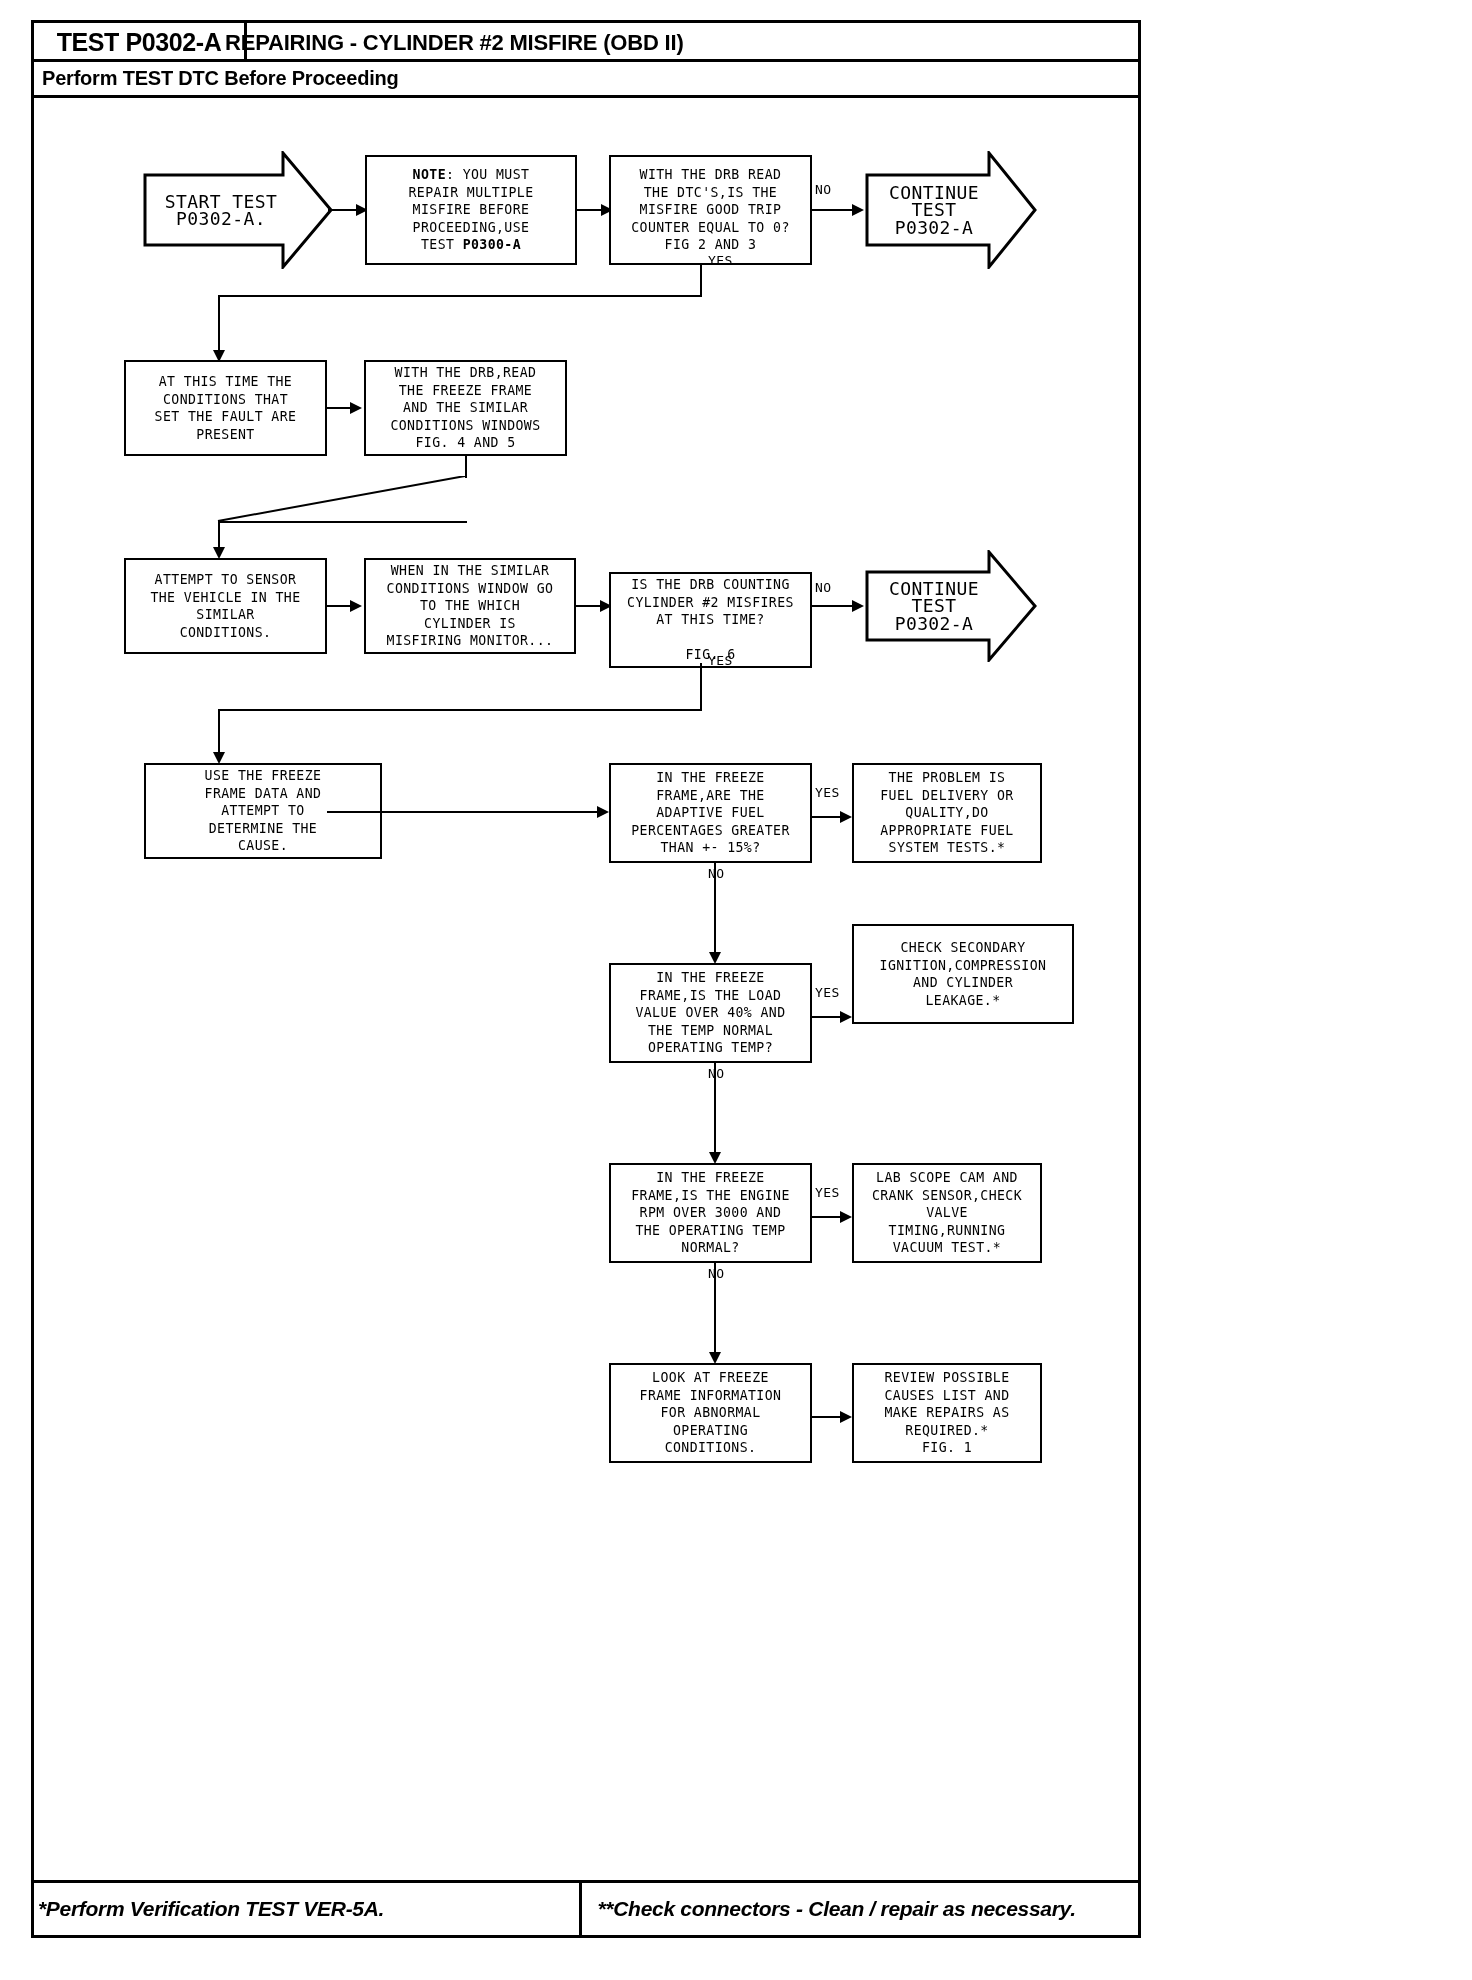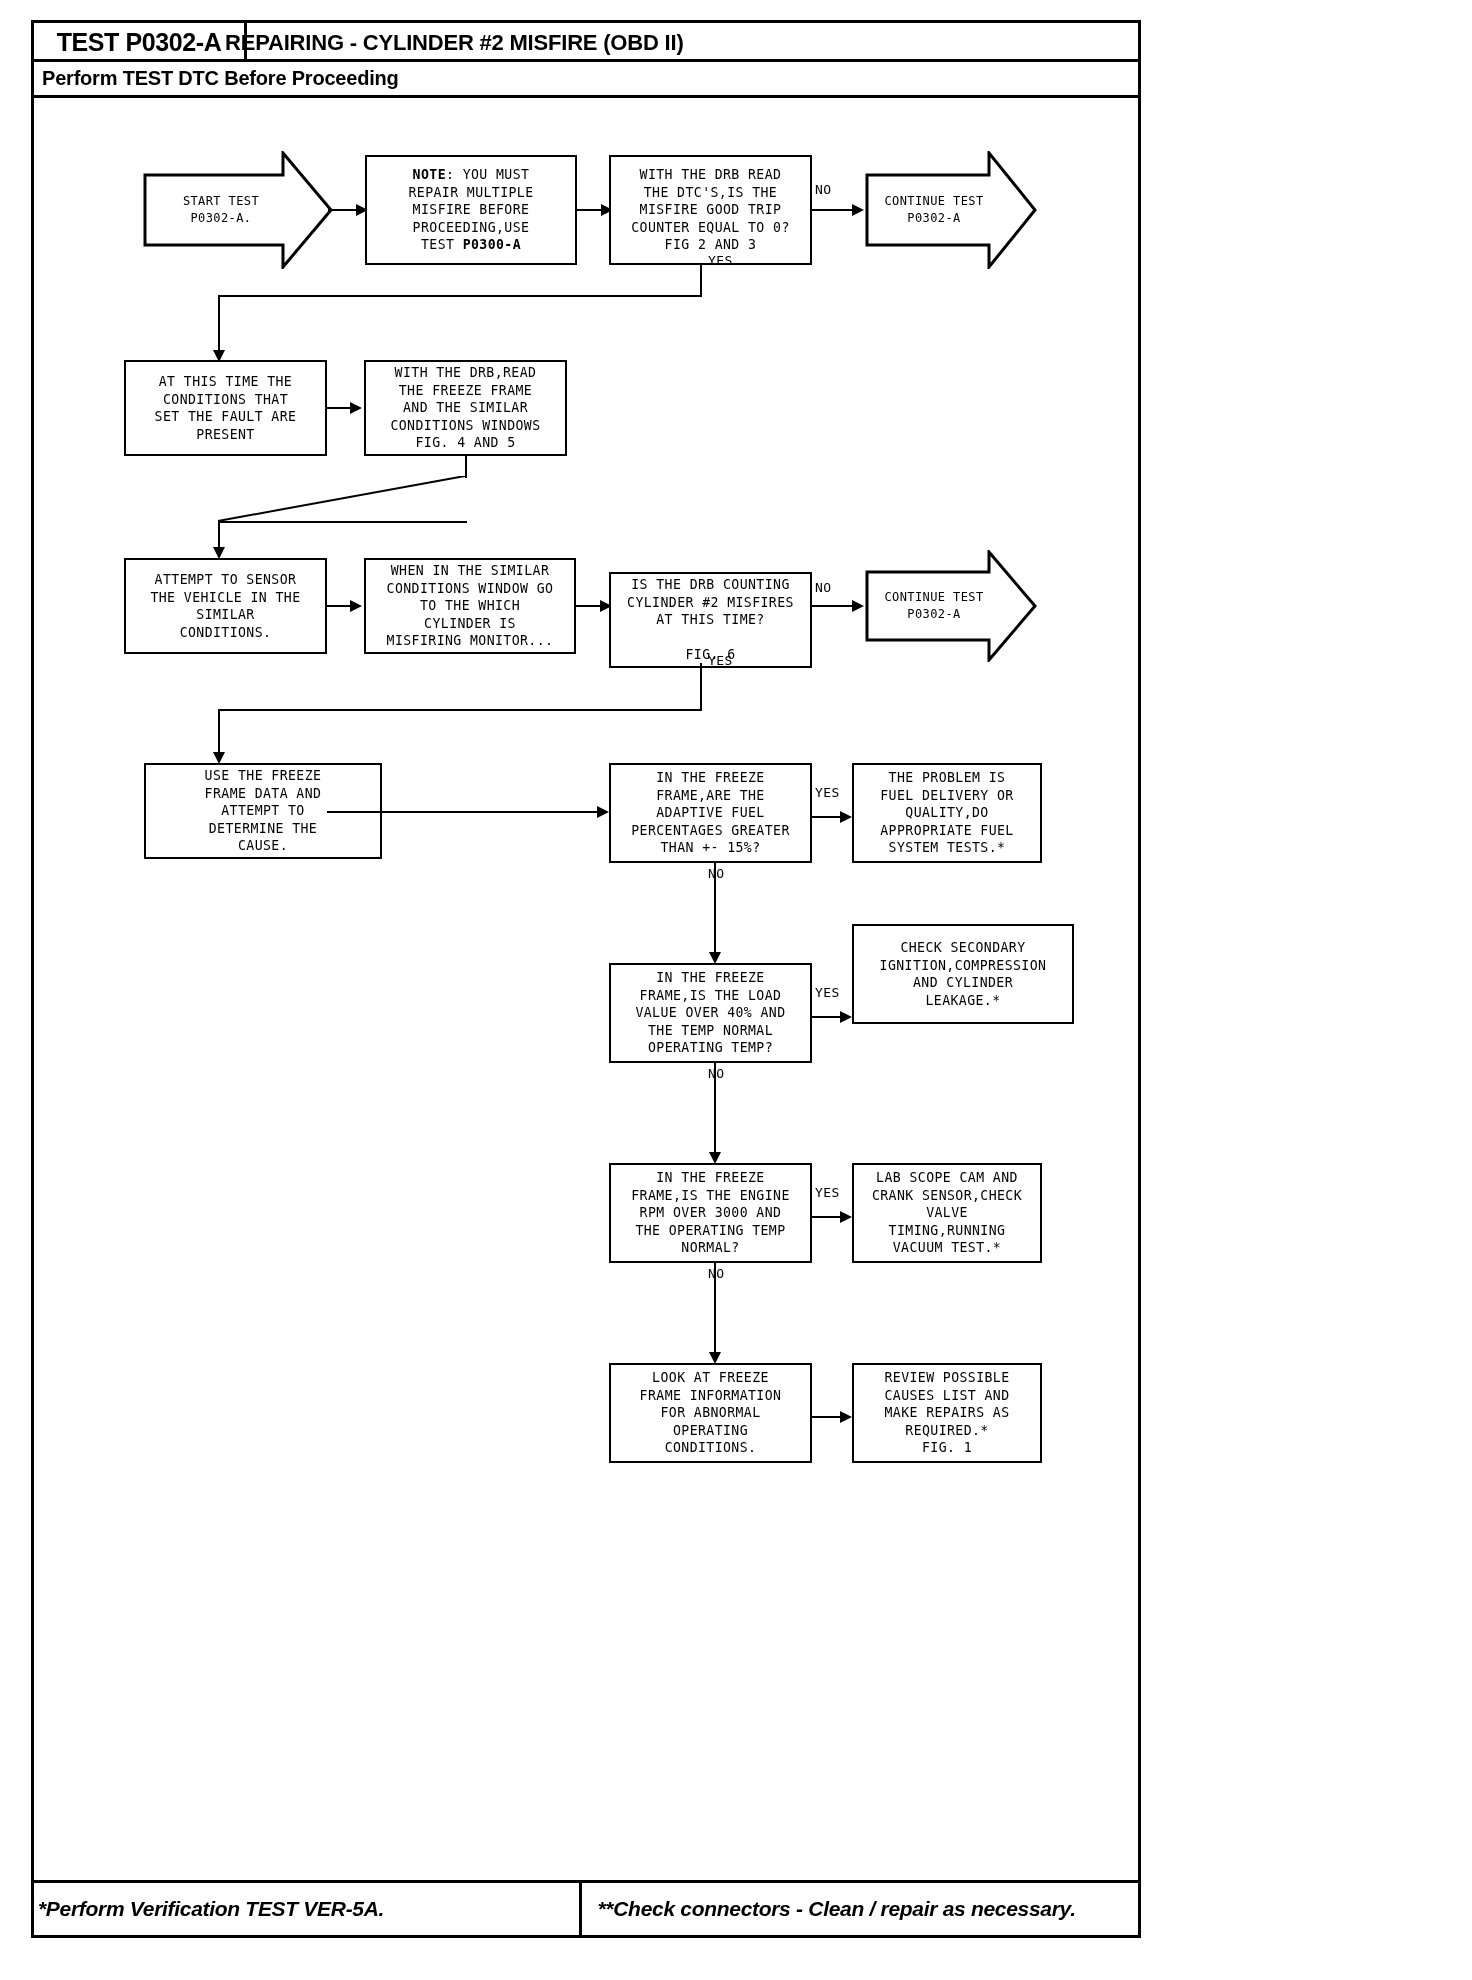--- a/index.html
+++ b/index.html
@@ -147,21 +147,21 @@
     text-align: center;
   }
   .pennant svg {
     position: absolute;
     left: 0; top: 0;
     width: 100%; height: 100%;
   }
   .pennant .txt {
     position: relative;
     font-family: "DejaVu Sans Mono", "Liberation Mono", monospace;
-    font-size: 12px;
+    font-size: 18px;
     line-height: 17.5px;
     letter-spacing: 0.4px;
     color: #000;
     white-space: pre-line;
     margin-right: 34px;
   }
   
   .ln {
     position: absolute;
     background: #000;

